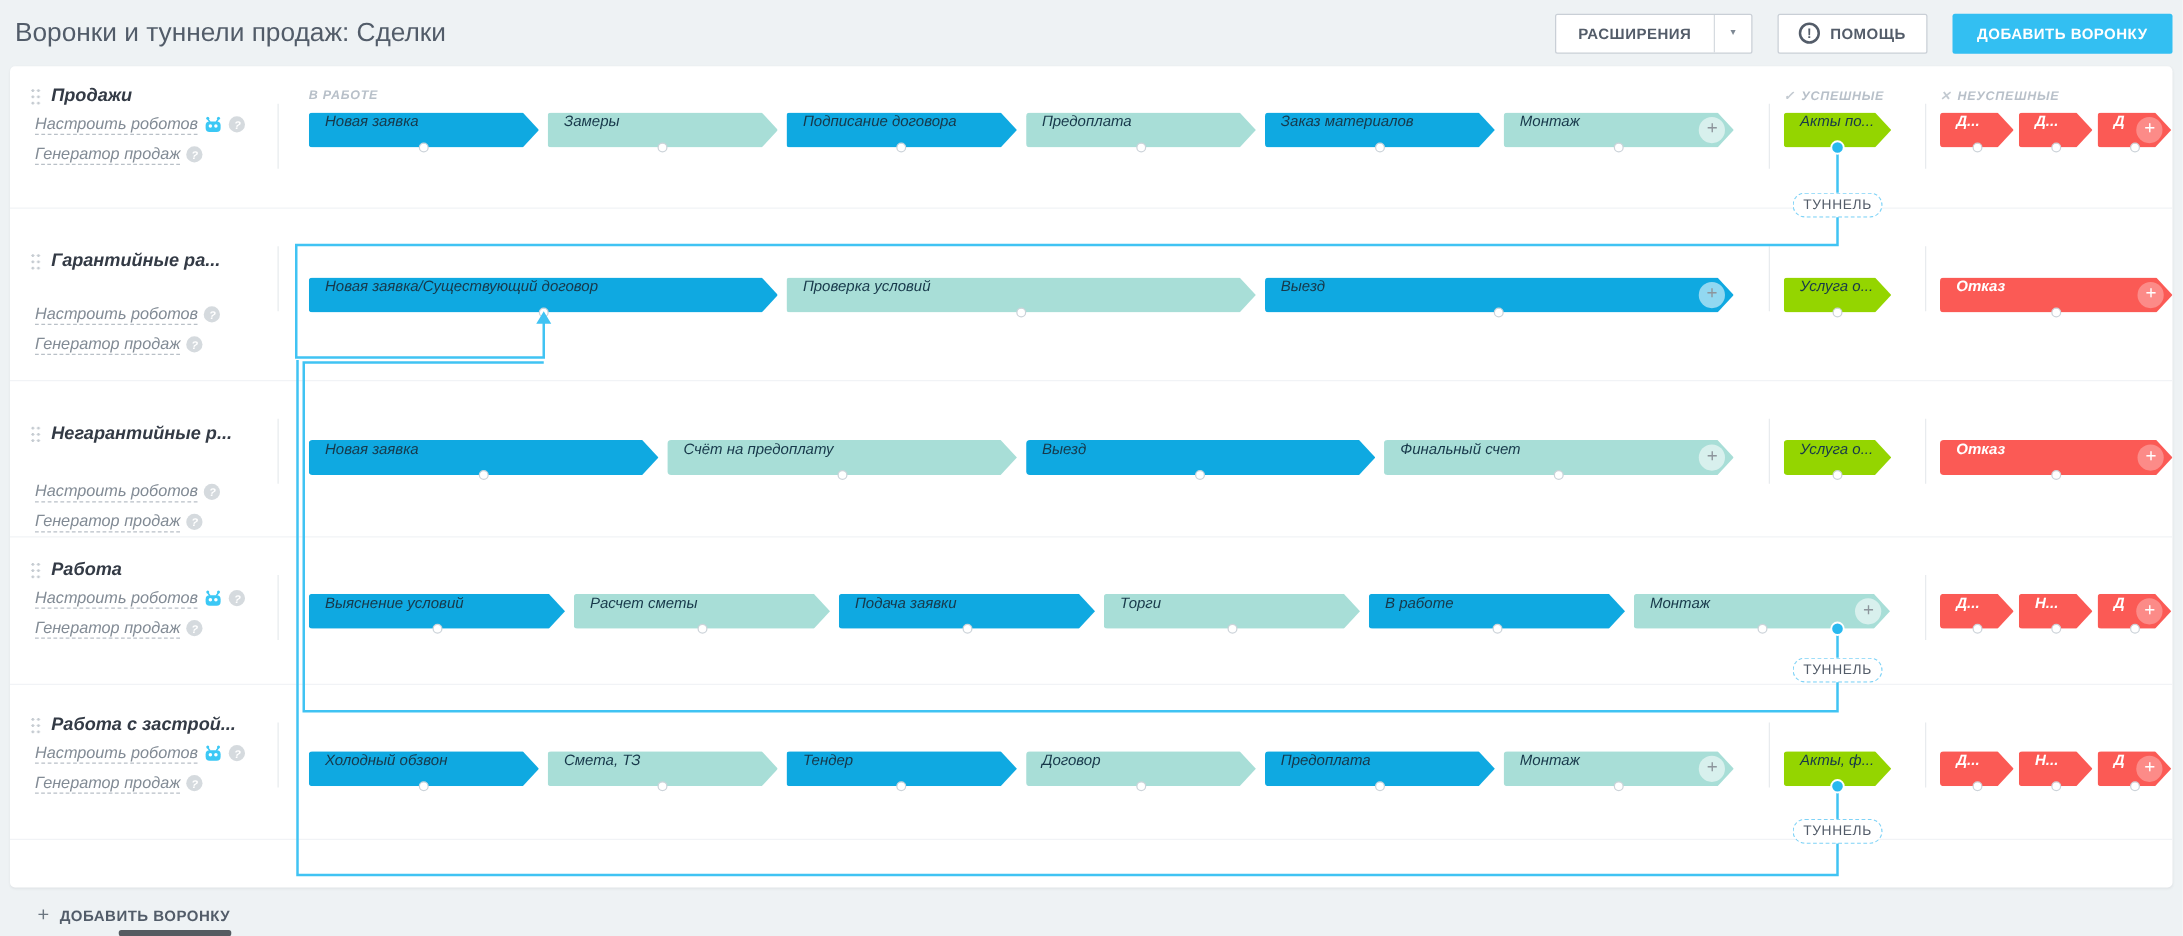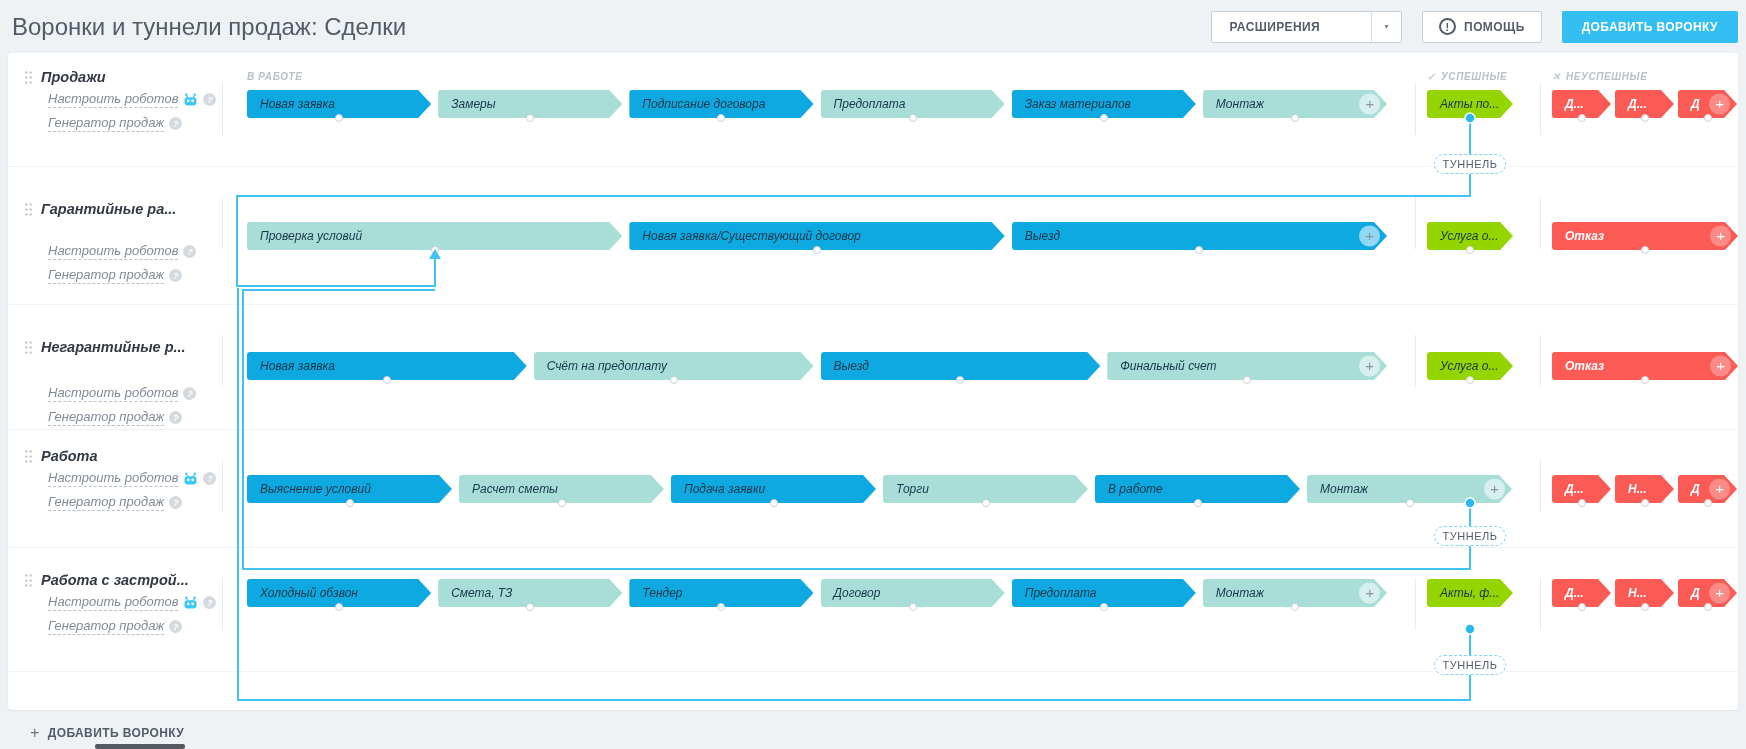--- a/index.html
+++ b/index.html
@@ -1,50 +1,50 @@
 <!DOCTYPE html>
 <html><head>
 <meta charset="utf-8">
 <style>
   * { box-sizing: border-box; margin: 0; padding: 0; }
   html,body { width:1746px; height:749px; overflow:hidden;
     font-family:"Liberation Sans", sans-serif; background:#eef2f4; color:#333a45; }
 
   
   .header { height:53px; display:flex; align-items:center; padding:0 8px 0 12px; }
-  .page-title { font-size:24px; font-weight:400; color:#525c69; flex:0 0 auto; }
+  .page-title { font-size:21px; font-weight:400; color:#525c69; flex:0 0 auto; }
   .header-buttons { margin-left:auto; display:flex; align-items:center; gap:20px; }
   .btn { height:32px; display:flex; align-items:center; font-size:12px; font-weight:700;
     letter-spacing:.4px; color:#535c69; background:#fff; border:1px solid #c9cfd6;
-    border-radius:2px; cursor:pointer;gap:33px; }
+    border-radius:2px; cursor:pointer; }
   .btn-ext .seg-main { padding:0 18px; }
   .btn-ext .seg-caret { width:30px; align-self:stretch; display:flex; align-items:center;
     justify-content:center; border-left:1px solid #d6dbe0; font-size:7px; color:#7d8893; }
   .btn-help { padding:0 16px; gap:8px; }
   .help-ic { width:17px; height:17px; border:2px solid #535c69; border-radius:50%;
     font-size:11px; font-weight:700; display:flex; align-items:center; justify-content:center; }
   .btn-add { background:#33bff2; border:none; color:#fff; padding:0 20px; }
 
   
   .card { position:relative; margin:0 8px; background:#fff; border-radius:4px;
     box-shadow:0 1px 2px rgba(60,70,80,.08); padding-bottom:38px; }
   .row { position:relative; display:flex; border-bottom:1px solid #f1f3f6;font-style:italic; }
   .r1{height:114px} .r2{height:138px} .r3{height:125px} .r4{height:118px} .r5{height:124px}
   .r1 .stages{margin-top:37px} .r2 .stages{margin-top:55px} .r3 .stages{margin-top:47px}
-  .r4 .stages{margin-top:45px} .r5 .stages{margin-top:31px}
+  .r4 .stages{margin-top:45px} .r5 .stages{margin-top:53px}
 
   
   .f-side { width:214px; flex:none; padding-left:16px; }
   .f-name { display:flex; align-items:center; gap:8px; font-size:14.5px; font-weight:700; color:#333a45; }
   .r1 .f-name{margin-top:16px} .r2 .f-name{margin-top:34px} .r3 .f-name{margin-top:34px}
   .r4 .f-name{margin-top:18px} .r5 .f-name{margin-top:24px}
   .drag { width:9px; height:15px; flex:none;
     background-image:radial-gradient(#c5cbd1 1.1px, transparent 1.3px);
     background-size:4.5px 5px; }
-  .f-links { margin-top:6px; margin-left:24px; }
+  .f-links { margin-top:6px; margin-left:4px; }
   .r2 .f-links{margin-top:26px} .r3 .f-links{margin-top:30px}
   .f-link-row { display:flex; align-items:center; gap:5px; margin-bottom:7px; }
   .f-link { font-size:13px; color:#828b95; border-bottom:1px dashed #b9c0c7;
     text-decoration:none; cursor:pointer; padding-bottom:1px; }
   .q { width:13px; height:13px; border-radius:50%; background:#d5dade; color:#fff;
     font-size:9px; font-weight:700; display:inline-flex; align-items:center;
     justify-content:center; flex:none; cursor:pointer; }
   .robot { flex:none; display:inline-flex; }
 
   
@@ -53,21 +53,21 @@
     left:0; top:30px; height:52px; width:1px; background:#e8ebee; }
   .zone-s { width:125px; flex:none; position:relative; padding-left:12px; }
   .zone-f { width:198px; flex:none; position:relative; padding-left:12px; }
   .zone-label { position:absolute; top:18px; font-size:10px; font-weight:700;
     letter-spacing:.6px; color:#b8c0c9; display:flex; align-items:center; gap:5px; }
   .stage-area .zone-label { left:25px; }
   .zone-label .zl-ic { font-size:10px; color:#c3cad1; }
   .stages { display:flex; gap:7px; }
   .sw { position:relative; flex:1 1 0; height:28px; }
   .sw.fx { flex:none; }
-  .st { position:absolute; inset:0; border-radius:3px; display:flex; align-items:center;
+  .st { position:absolute; inset:0; border-radius:3px; display:flex; 
     padding:0 20px 0 13px; font-size:12px; color:#17384a; white-space:nowrap; overflow:hidden;
     clip-path:polygon(0 0, calc(100% - 13px) 0, 100% 50%, calc(100% - 13px) 100%, 0 100%);
     cursor:pointer; }
   .c-blue{background:#0fa9e1} .c-teal{background:#a8ded7}
   .c-green{background:#94d500} .c-red{background:#fb5a55; color:#fff; font-weight:700;}
   .dot { position:absolute; bottom:-4px; left:50%; margin-left:-4px; width:8px; height:8px;
     background:#fff; border:1px solid #ccd3d9; border-radius:50%; z-index:2; cursor:pointer; }
   .plus { position:absolute; right:7px; top:50%; transform:translateY(-50%); width:21px;
     height:21px; border-radius:50%; background:rgba(255,255,255,.55); color:#8d959c;
     font-size:15px; line-height:20px; text-align:center; font-weight:400; cursor:pointer; }
@@ -235,28 +235,28 @@
             </div>
             <div class="f-link-row">
               <a class="f-link">Генератор продаж</a>
               <span class="q">?</span>
             </div>
           </div>
         </div>
         <div class="stage-area">
           <div class="stages">
             <div class="sw">
+              <div class="st c-blue">
+                <span>Новая заявка/Существующий договор</span>
+              </div>
+              <span class="dot"></span>
+            </div>
+            <div class="sw">
               <div class="st c-teal">
                 <span>Проверка условий</span>
-              </div>
-              <span class="dot"></span>
-            </div>
-            <div class="sw">
-              <div class="st c-blue">
-                <span>Новая заявка/Существующий договор</span>
               </div>
               <span class="dot"></span>
             </div>
             <div class="sw">
               <div class="st c-blue">
                 <span>Выезд</span>
                 <span class="plus">+</span>
               </div>
               <span class="dot"></span>
             </div>

